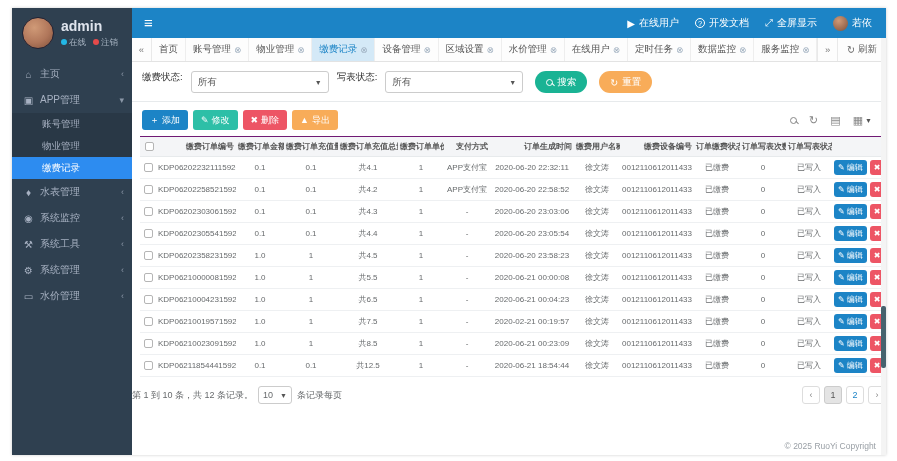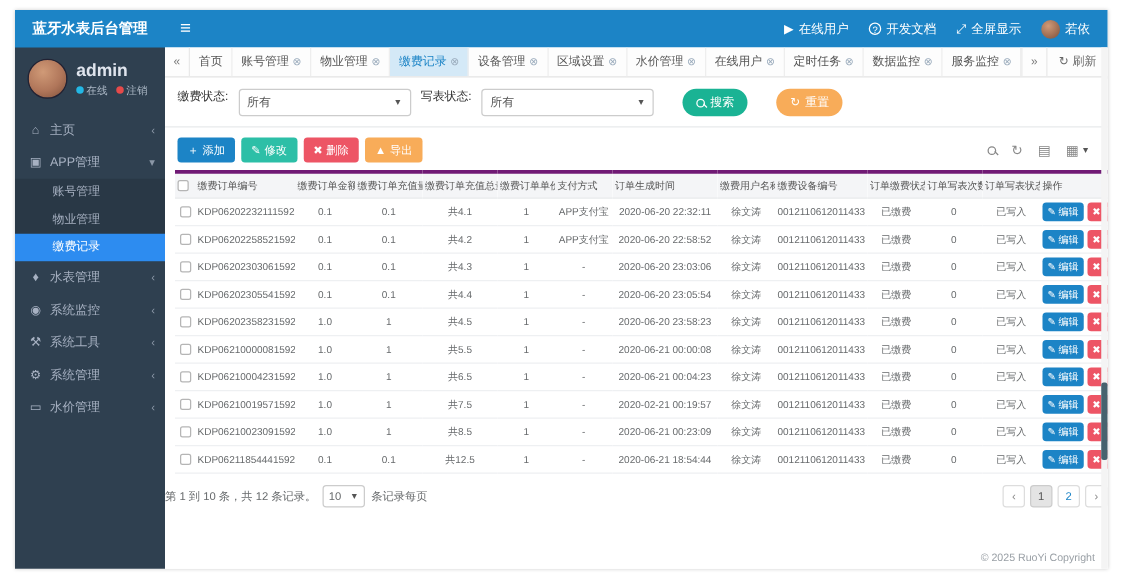--- a/index.html
+++ b/index.html
@@ -43,34 +43,34 @@
   .tab.active { background:#d4e9f7; color:#1c84c6; }
   .tab .tab-close { font-size:8.5px; color:#9ab; }
   .tab-refresh { display:flex; align-items:center; gap:3px; padding:0 9px; border-left:1px solid #e9e9e9; color:#666; cursor:pointer; }
 
   
   .content { position:absolute; left:120px; right:0; top:55px; bottom:0; background:#fff; overflow:hidden; }
   .filter-bar { display:flex; gap:8px; padding:8px 10px; border-bottom:1px solid #e7eaec; }
   .filter-label { font-size:9.5px; color:#333; white-space:nowrap; }
   .select-box { width:138px; height:22px; border:1px solid #ccc; border-radius:3px; background:#fff; display:flex; align-items:center; justify-content:space-between; padding:0 6px; font-size:9.5px; color:#555; cursor:pointer; }
   .caret { font-size:7px; color:#555; }
-  .btn-pill { height:22px; border:none; border-radius:12px; color:#fff; font-size:9.5px; padding:0 11px; display:inline-flex; align-items:center; gap:4px; cursor:pointer; margin-left:15px; }
+  .btn-pill { height:22px; border:none; border-radius:12px; color:#fff; font-size:9.5px; padding:0 11px; display:inline-flex; align-items:center; gap:4px; cursor:pointer; margin-left:4px; }
   .btn-search { background:#1ab394; } .btn-reset { background:#f8ac59; }
   .mag { position:relative; width:7px; height:7px; border:1.3px solid currentColor; border-radius:50%; display:inline-block; }
   .mag::after { content:""; position:absolute; width:4px; height:1.4px; background:currentColor; transform:rotate(45deg); right:-3px; bottom:-1px; }
 
   .toolbar { display:flex; align-items:center; gap:5px; padding:8px 10px 6px; }
   .btn-sm { height:20px; border:none; border-radius:3px; color:#fff; font-size:9px; padding:0 8px; display:inline-flex; align-items:center; gap:3px; cursor:pointer; }
   .btn-add { background:#1c84c6; } .btn-edit { background:#2dbfa7; } .btn-del { background:#ed5565; } .btn-export { background:#f8ac59; }
   .tool-icons { margin-left:auto; display:flex; align-items:center; gap:12px; color:#888; font-size:11px; padding-right:4px; }
   .tool-icons span { cursor:pointer; display:inline-flex; align-items:center; gap:2px; }
 
   
   table.grid { width:calc(100% - 16px); margin:0 8px; border-collapse:collapse; table-layout:fixed; font-size:8px; color:#676a6c; }
-  .grid th { background:#f4f5f7; border-top:3px solid #701a75; border-bottom:1px solid #e7eaec; font-weight:normal; color:#555; padding:4px 2px; white-space:nowrap; overflow:hidden; text-align:left; }
+  .grid th { background:#f4f5f7; border-top:1px solid #701a75; border-bottom:1px solid #e7eaec; font-weight:bold; color:#555; padding:4px 2px; white-space:nowrap; overflow:hidden; text-align:right; }
   .grid td { border-bottom:1px solid #eef0f2; padding:3px 2px; white-space:nowrap; overflow:hidden; text-align:center; height:17px; }
   .cb { width:9px; height:9px; border:1px solid #b5b5b5; border-radius:2px; background:#fff; display:inline-block; vertical-align:middle; cursor:pointer; }
   .btn-xs { height:15px; border:none; border-radius:3px; color:#fff; font-size:8px; padding:0 4px; display:inline-flex; align-items:center; gap:2px; cursor:pointer; }
   .btn-xs.edit { background:#1c84c6; } .btn-xs.del { background:#ed5565; margin-left:3px; }
 
   
   .pagebar { display:flex; align-items:center; padding:9px 0; font-size:9px; color:#676a6c; }
   .page-size { width:34px; height:18px; border:1px solid #ccc; border-radius:3px; display:inline-flex; align-items:center; justify-content:space-between; padding:0 4px; margin:0 5px; background:#fff; cursor:pointer; }
   .pager { margin-left:auto; display:flex; gap:4px; }
   .pg-btn { min-width:18px; height:18px; border:1px solid #ddd; border-radius:3px; background:#fff; color:#1c84c6; font-size:9px; display:inline-flex; align-items:center; justify-content:center; padding:0 4px; cursor:pointer; }
@@ -81,21 +81,20 @@
   .scrollbar { position:absolute; right:0; top:30px; bottom:0; width:5px; background:#f4f4f4; }
   .scroll-thumb { position:absolute; right:0; top:268px; width:5px; height:62px; background:#46626e; border-radius:2px; cursor:grab; }
 </style>
 </head>
 <body>
 
 <div class="page">
   <div class="app">
 
     <div class="sidebar">
-      <div class="side-header">蓝牙水表后台管理</div>
       <div class="user-panel">
         <span class="avatar"></span>
         <span class="user-meta">
           <span class="user-name">admin</span>
           <span class="user-status">
             <span><span class="dot dot-online"></span><span>在线</span></span>
             <span><span class="dot dot-logout"></span><span>注销</span></span>
           </span>
         </span>
       </div>

